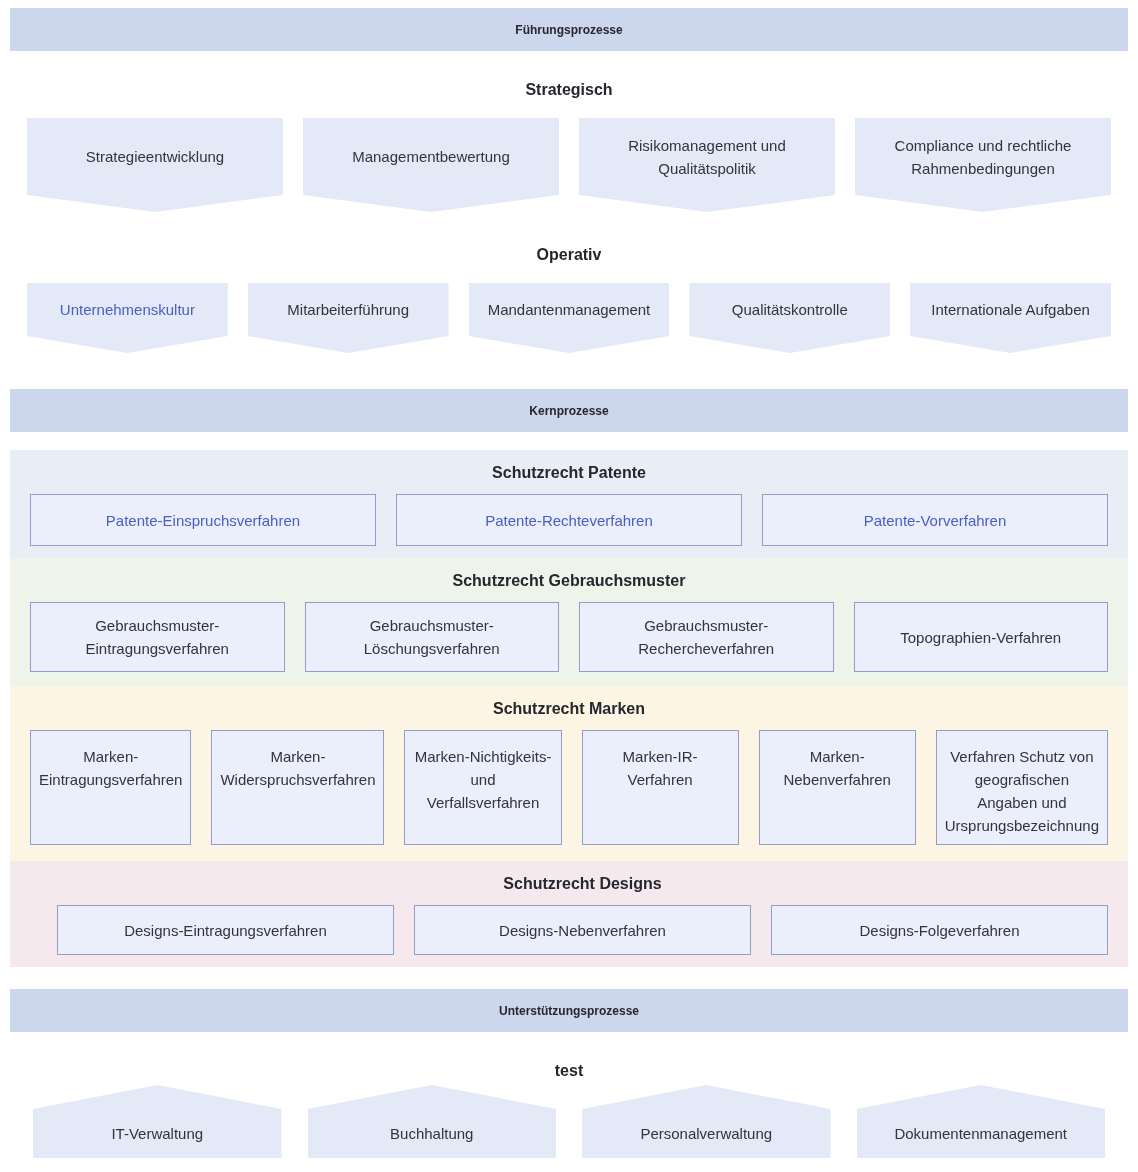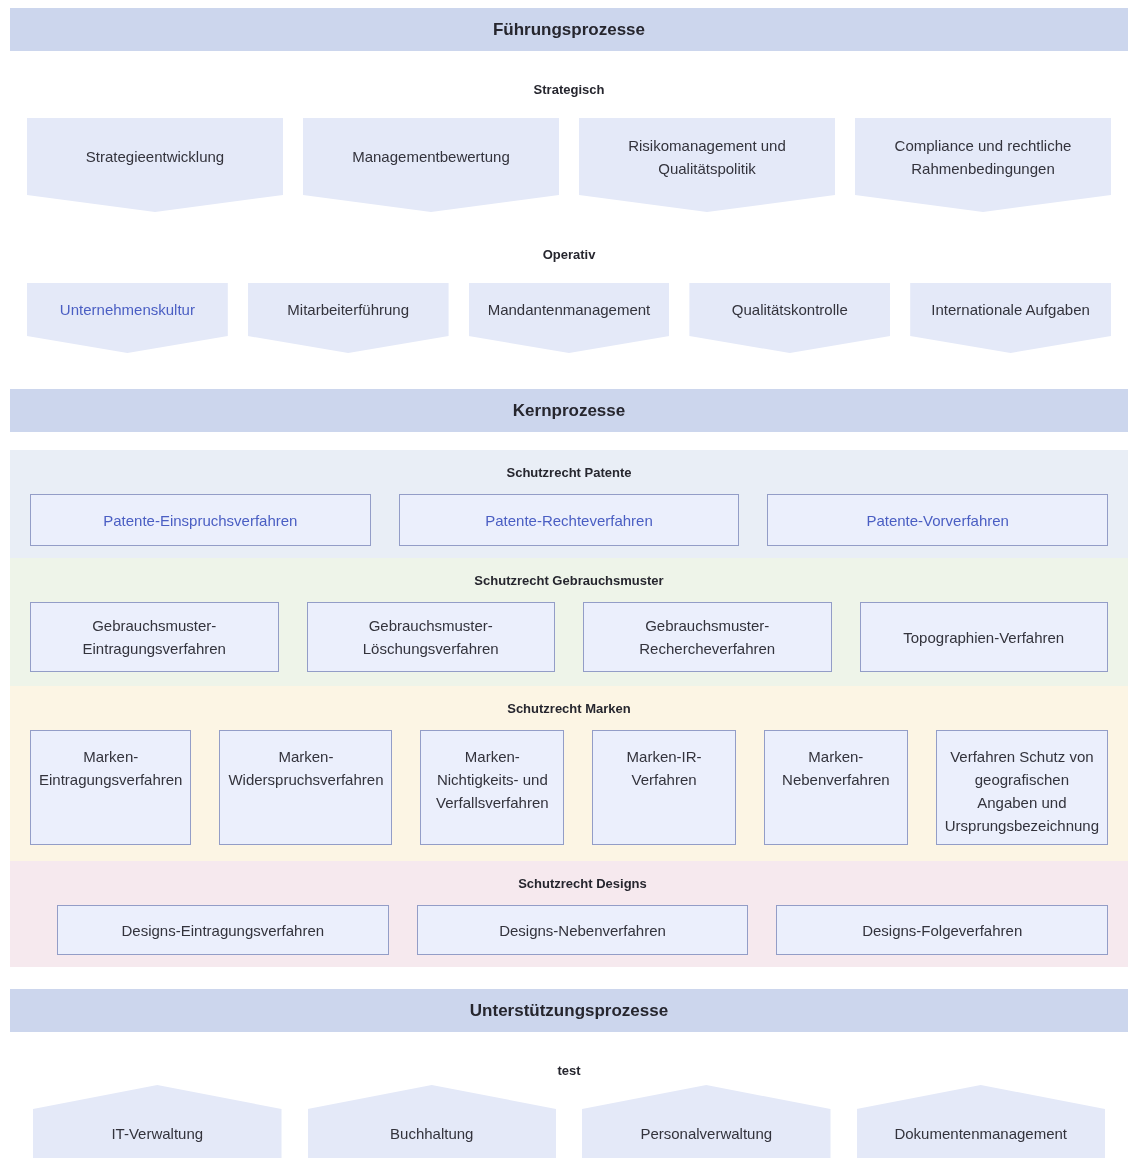--- a/index.html
+++ b/index.html
@@ -13,23 +13,23 @@
   body{
     width:1138px; background:#ffffff;
     font-family:"Liberation Sans","DejaVu Sans",sans-serif;
     color:var(--label_text);
   }
   .page{padding:8px 10px 0 10px;}
   .band{
     background:var(--band_bg); height:43px;
     display:flex; align-items:center; justify-content:center;
   }
-  .band h1{font-size:17px; font-weight:bold; color:var(--band_text);}
+  .band h1{font-size:12px; font-weight:bold; color:var(--band_text);}
   .group-heading{
-    text-align:center; font-size:13px; font-weight:bold;
+    text-align:center; font-size:16px; font-weight:bold;
     color:var(--heading_text); line-height:21px;
   }
   
   .h-strategisch{margin:28px 0 18px 0;}
   .h-operativ{margin:32px 0 18px 0;}
   .h-test{margin:28px 0 4px 0;}
   .arrow-row{display:flex; gap:20px; padding:0 17px;}
   .arrow-row.bottom{gap:26px; padding:0 23px; margin-bottom:14px;}
   .arrow{
     flex:1; background:var(--arrow_fill);
@@ -49,21 +49,21 @@
   .arrow .lbl.link{color:var(--link_text);}
   
   .band.kern{margin-top:36px;}
   .kern-wrap{margin-top:18px;}
   .kern-section{padding:12px 20px 12px 20px;}
   .sec-patente{background:var(--patente_bg);}
   .sec-gebrauchsmuster{background:var(--gebrauchsmuster_bg); padding-bottom:14px;}
   .sec-marken{background:var(--marken_bg); padding-bottom:16px;}
   .sec-designs{background:var(--designs_bg);padding-left:47px;}
   .kern-section .group-heading{margin-bottom:11px;}
-  .kbox-row{display:flex; gap:28px;}
+  .kbox-row{display:flex; gap:20px;}
   .kbox{
     flex:1; background:var(--kbox_fill); border:1px solid var(--kbox_border);
     display:flex; align-items:center; justify-content:center;
     text-align:center; font-size:15px; line-height:23px; cursor:pointer;
     padding:2px 8px;
   }
   .sec-patente .kbox{height:52px; color:var(--link_text);}
   .sec-gebrauchsmuster .kbox{height:70px;}
   .sec-marken .kbox{height:115px; align-items:flex-start; padding-top:14px;}
   .sec-designs .kbox{height:50px;}

